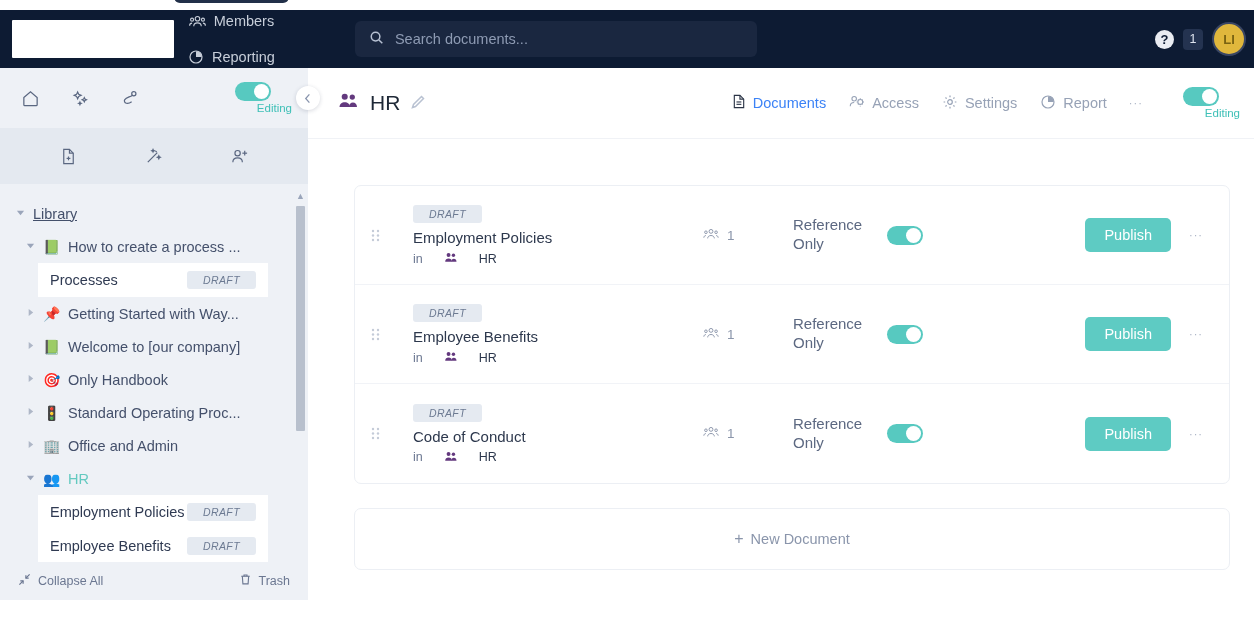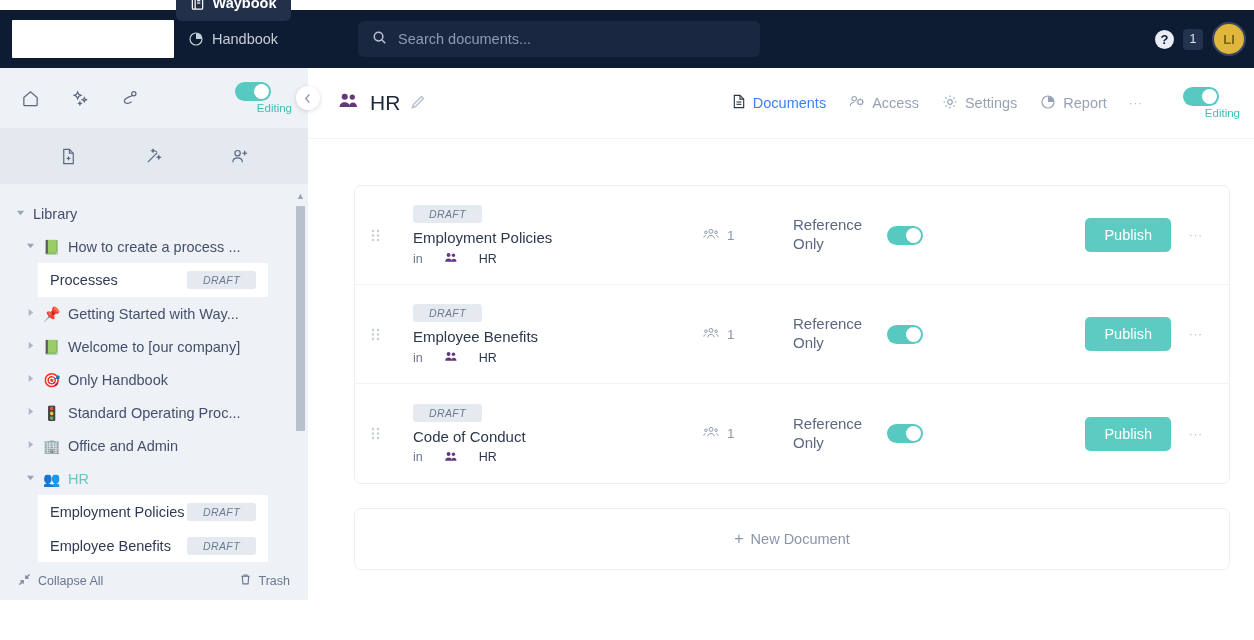--- a/index.html
+++ b/index.html
@@ -228,29 +228,42 @@
           <svg width="15" height="15" viewBox="0 0 16 16" fill="none" stroke="#fff" stroke-width="1.3">
             <rect x="2.5" y="2" width="11" height="12" rx="1"></rect>
               <line x1="5.5" y1="2" x2="5.5" y2="14"></line>
             <line x1="7.5" y1="5" x2="11" y2="5"></line>
               <line x1="7.5" y1="7.5" x2="11" y2="7.5"></line>
           </svg>
         </span>
         <span>Waybook</span>
       </div>
 
+      <div class="nav-item">
+        <span>
+          <svg width="17" height="15" viewBox="0 0 18 16" fill="none" stroke="#c7ced9" stroke-width="1.2">
+            <circle cx="9" cy="5" r="2.4"></circle>
+              <path d="M5 13c0-2.2 1.8-3.6 4-3.6s4 1.4 4 3.6"></path>
+            <circle cx="3.2" cy="6" r="1.6"></circle>
+              <path d="M0.6 12.4c0-1.7 1.2-2.7 2.6-2.7"></path>
+            <circle cx="14.8" cy="6" r="1.6"></circle>
+              <path d="M17.4 12.4c0-1.7-1.2-2.7-2.6-2.7"></path>
+          </svg>
+        </span>
+        <span>Members</span>
+      </div>
 
       <div class="nav-item">
         <span>
           <svg width="16" height="16" viewBox="0 0 16 16" fill="none" stroke="#c7ced9" stroke-width="1.2">
             <circle cx="8" cy="8" r="6"></circle>
               <path d="M8 2.2 A5.8 5.8 0 0 1 13.8 8 L8 8 Z" fill="#c7ced9" stroke="none"></path>
           </svg>
         </span>
-        <span>Handbook</span>
+        <span>Reporting</span>
       </div>
 
       <div class="nav-item">
         <span>
           <svg width="16" height="16" viewBox="0 0 16 16" fill="none" stroke="#c7ced9" stroke-width="1.2">
             <circle cx="8" cy="8" r="2.3"></circle>
             <path d="M8 1.6v1.6M8 12.8v1.6M1.6 8h1.6M12.8 8h1.6M3.5 3.5l1.1 1.1M11.4 11.4l1.1 1.1M12.5 3.5l-1.1 1.1M4.6 11.4l-1.1 1.1"></path>
           </svg>
         </span>
         <span>Settings</span>
@@ -332,21 +345,21 @@
           <circle cx="8" cy="6.5" r="2.8"></circle>
             <path d="M3 16c0-2.8 2.2-4.6 5-4.6s5 1.8 5 4.6"></path>
           <line x1="15.5" y1="4" x2="15.5" y2="9"></line>
             <line x1="13" y1="6.5" x2="18" y2="6.5"></line>
         </svg>
       </span>
     </div>
 
     <div class="tree">
       <div class="tree-scroll">
-          <div class="tree-item lvl0" style="padding-left: 14px;">
+          <div class="tree-item lvl0" style="padding-left: 14px; text-decoration: underline;">
             <span class="caret down"><svg width="9" height="9" viewBox="0 0 10 10" fill="#9aa5ba">
                 <polygon points="1,3 9,3 5,8"></polygon>
               </svg></span>
             <span class="tree-label">Library</span>
           </div>
           <div class="tree-item lvl1" style="padding-left: 24px;">
             <span class="caret down"><svg width="9" height="9" viewBox="0 0 10 10" fill="#9aa5ba">
                 <polygon points="1,3 9,3 5,8"></polygon>
               </svg></span>
             <span class="tree-emoji">📗</span>

